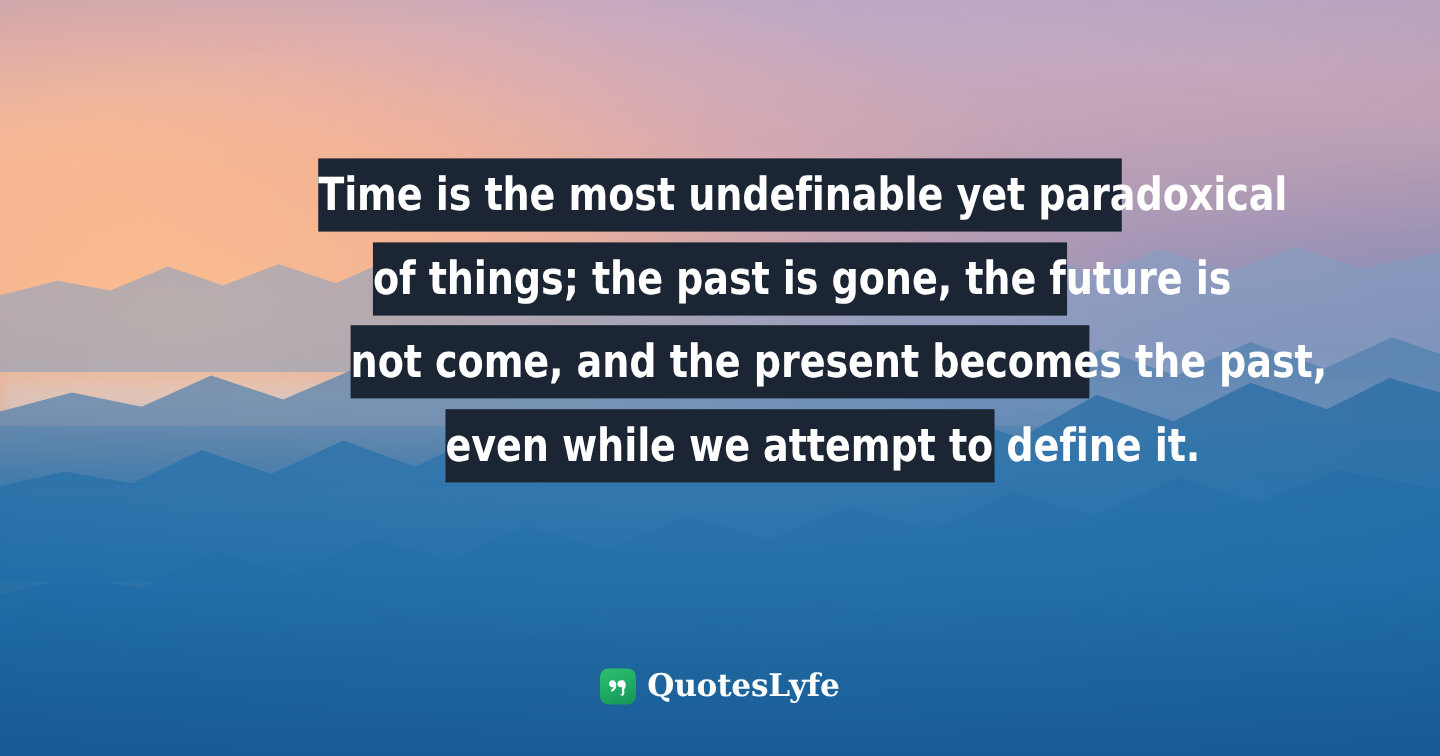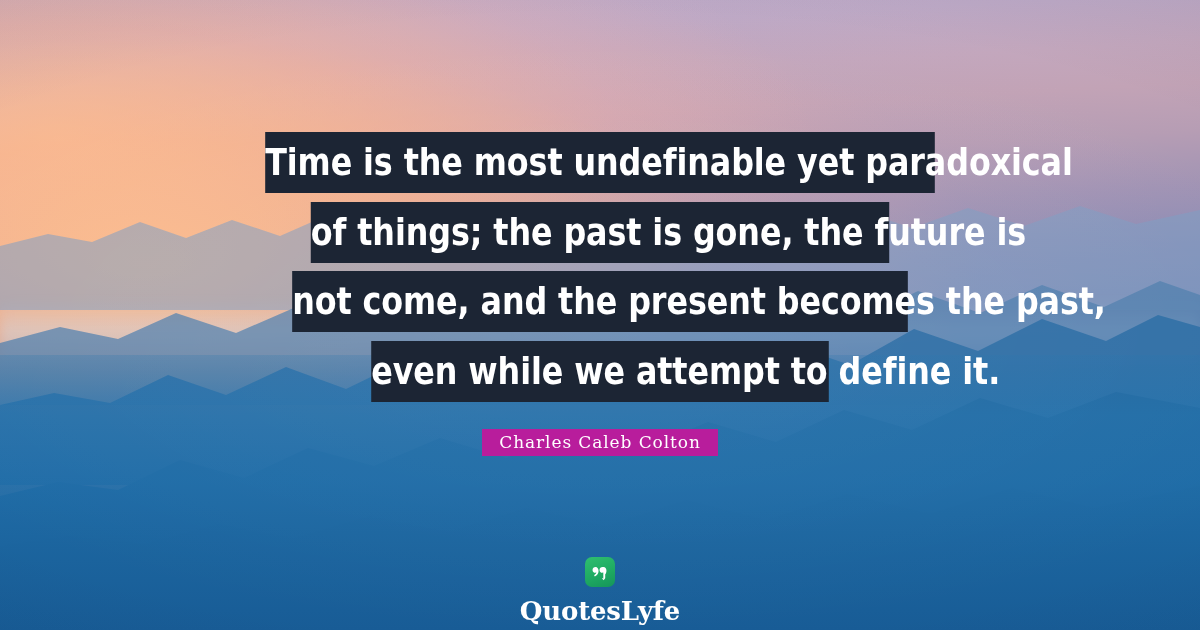--- a/index.html
+++ b/index.html
@@ -139,21 +139,21 @@
     letter-spacing:0.9px;
     line-height:27px;
     height:27px;
     padding:0 17px;
     white-space:nowrap;
   }
 
   
   .brand {
     position:absolute; left:0; right:0; top:557px;
-    display:flex; justify-content:center; align-items:center; gap:9px;flex-direction:column;
+    display:flex; justify-content:center; align-items:center; gap:9px;
   }
   .brand-mark {
     width:30px; height:30px;
     border-radius:7px;
     background:linear-gradient(160deg,#2fbf6f 0%,#1faa62 55%,#15955a 100%);
     display:flex; align-items:center; justify-content:center;
     flex:0 0 auto;
   }
   .brand-mark svg { display:block; }
   .brand-name {
@@ -212,23 +212,20 @@
   <div class="lower-wash"></div>
   <div class="grain"></div>
 
   <div class="quote">
     <span class="qline l1">Time is the most undefinable yet paradoxical</span>
     <span class="qline l2">of things; the past is gone, the future is</span>
     <span class="qline l3">not come, and the present becomes the past,</span>
     <span class="qline l4">even while we attempt to define it.</span>
   </div>
 
-  <div class="author-wrap">
-    <span class="author">Charles Caleb Colton</span>
-  </div>
 
   <div class="brand">
     <span class="brand-mark">
       <svg width="21" height="21" viewBox="0 0 24 24" aria-hidden="true">
         <path d="M6.4 5.6c-2.0 0-3.5 1.5-3.5 3.4 0 1.9 1.4 3.3 3.2 3.3
                  0.5 0 0.9-0.1 1.2-0.2-0.3 1.3-1.3 2.4-2.6 2.9l0.8 1.6
                  c2.6-1.0 4.3-3.4 4.3-6.2 0-2.9-1.4-4.8-3.4-4.8z" fill="#ffffff"></path>
         <path d="M14.4 5.6c-2.0 0-3.5 1.5-3.5 3.4 0 1.9 1.4 3.3 3.2 3.3
                  0.4 0 0.8-0.1 1.1-0.2v6.0c0 0.6 0.5 1.1 1.1 1.1
                  0.6 0 1.1-0.5 1.1-1.1v-4.0c0.9-1.1 1.4-2.6 1.4-4.2

